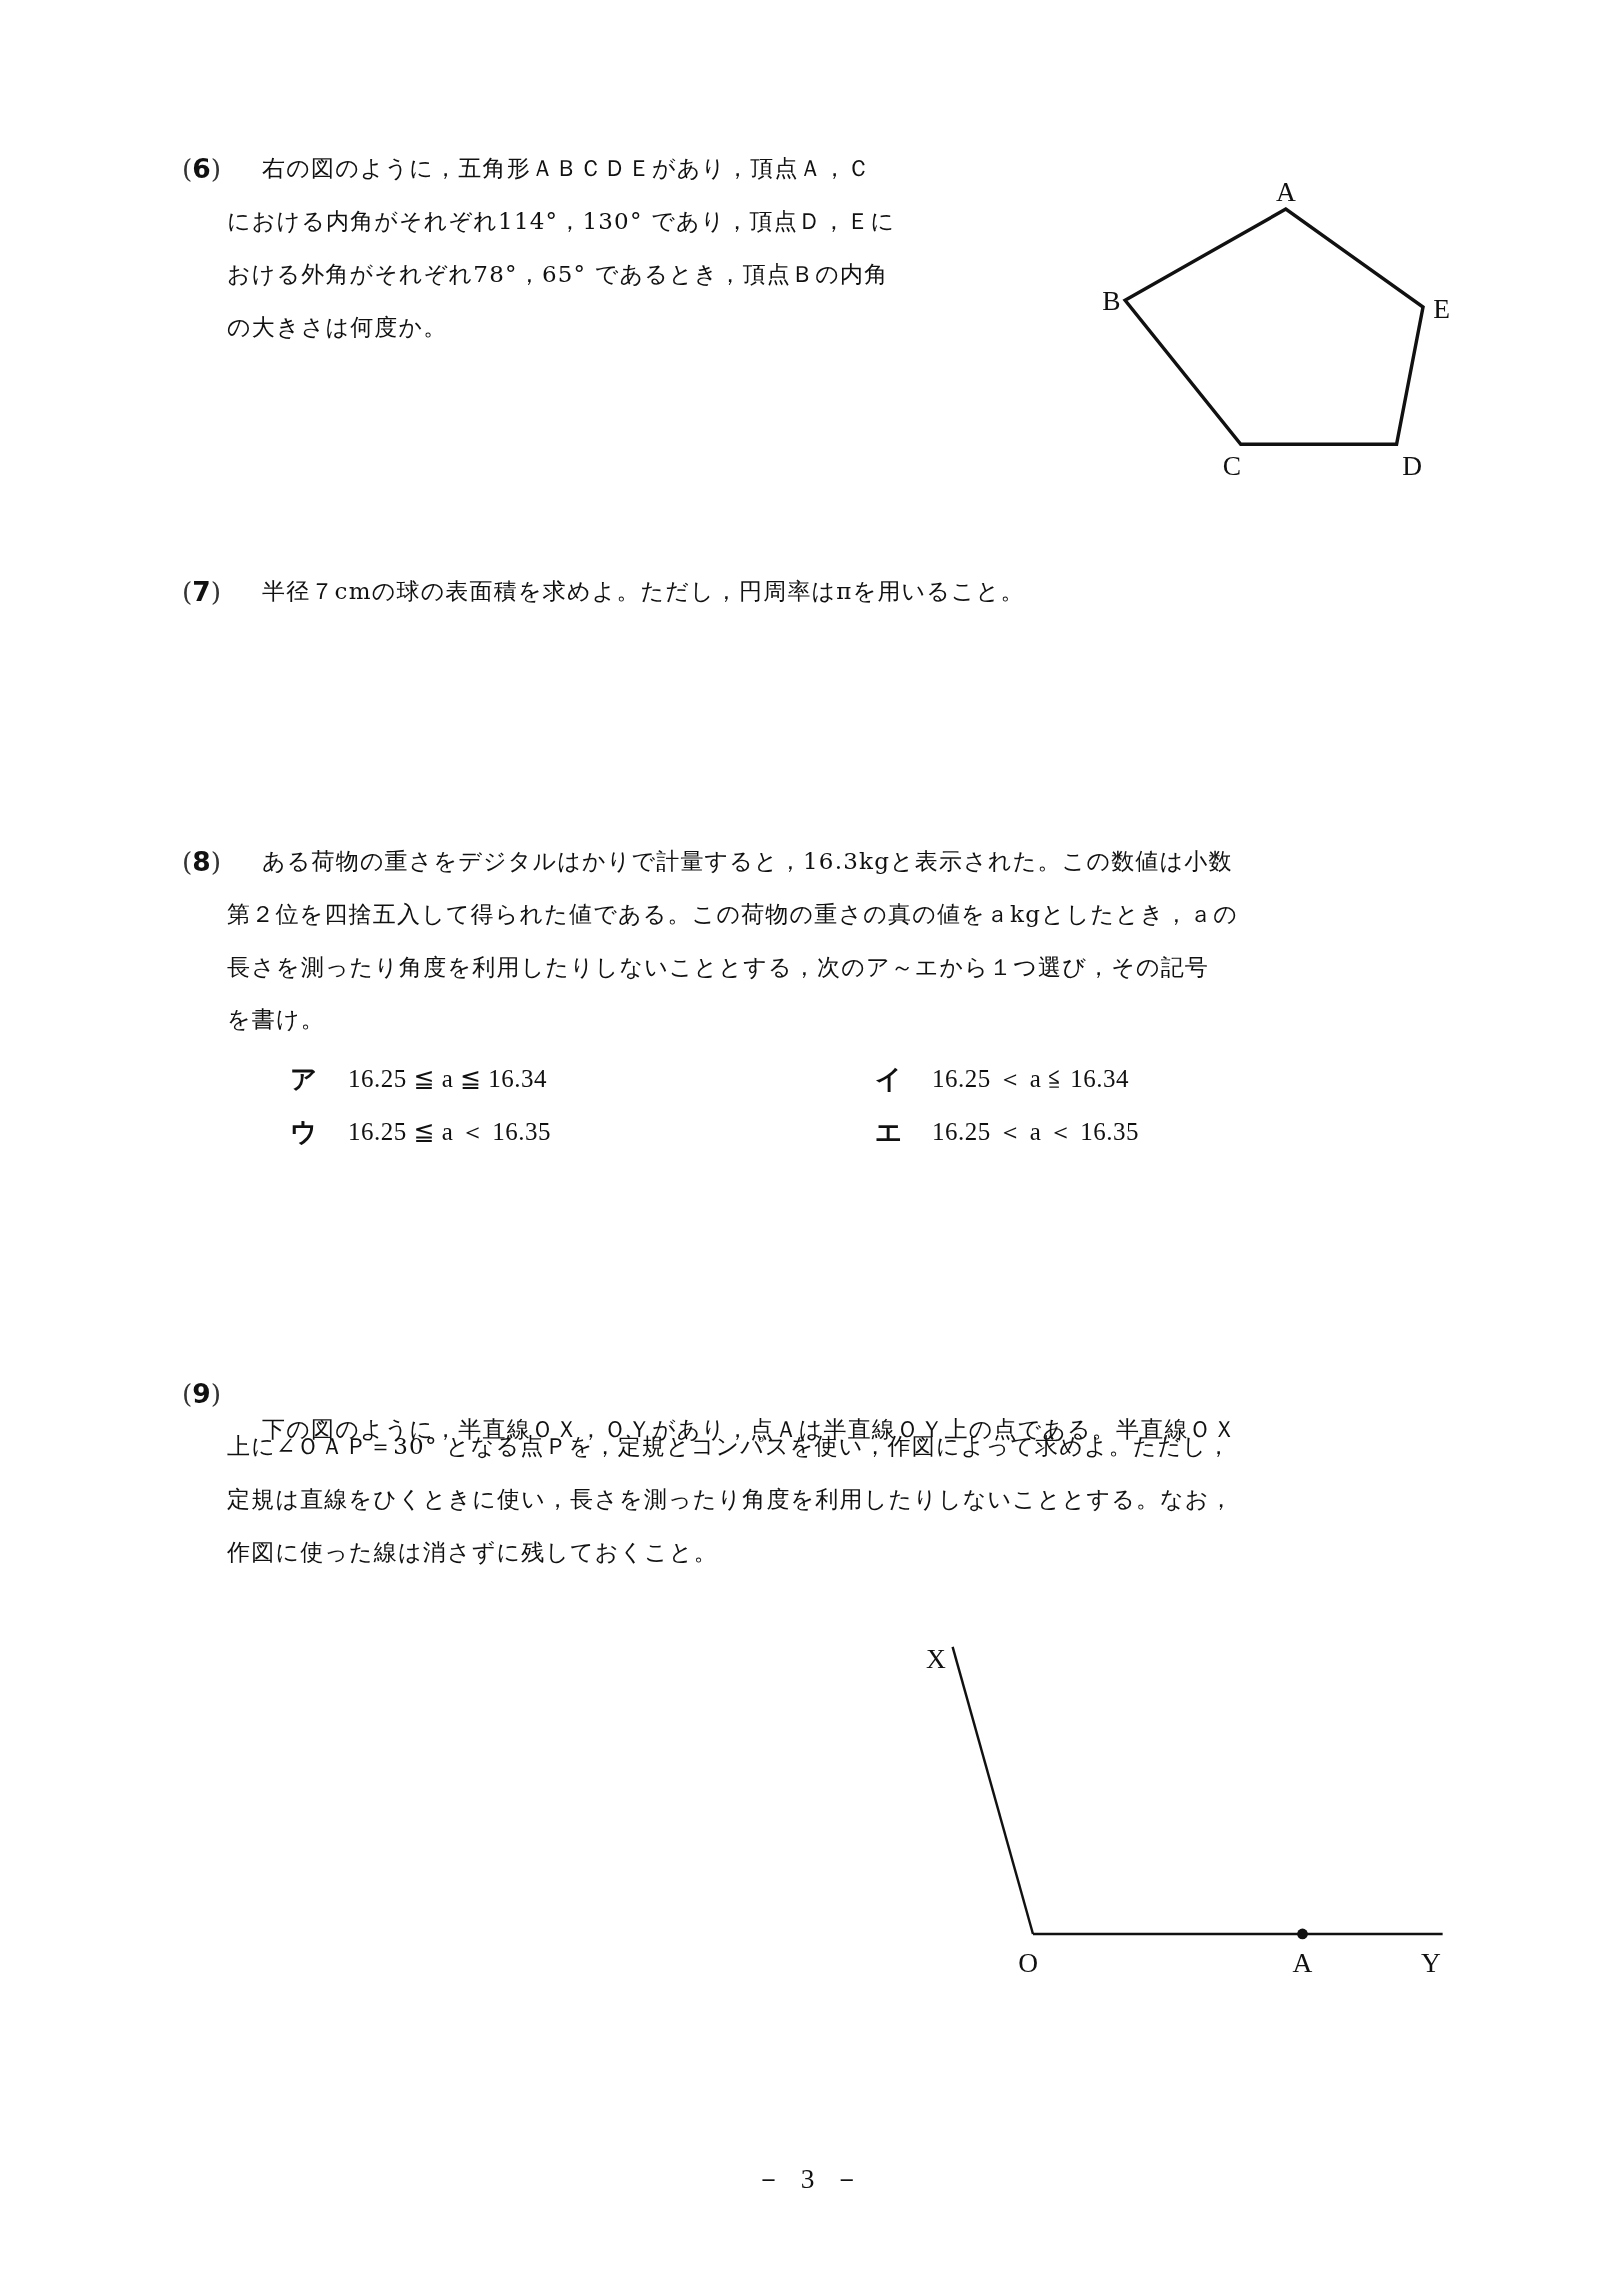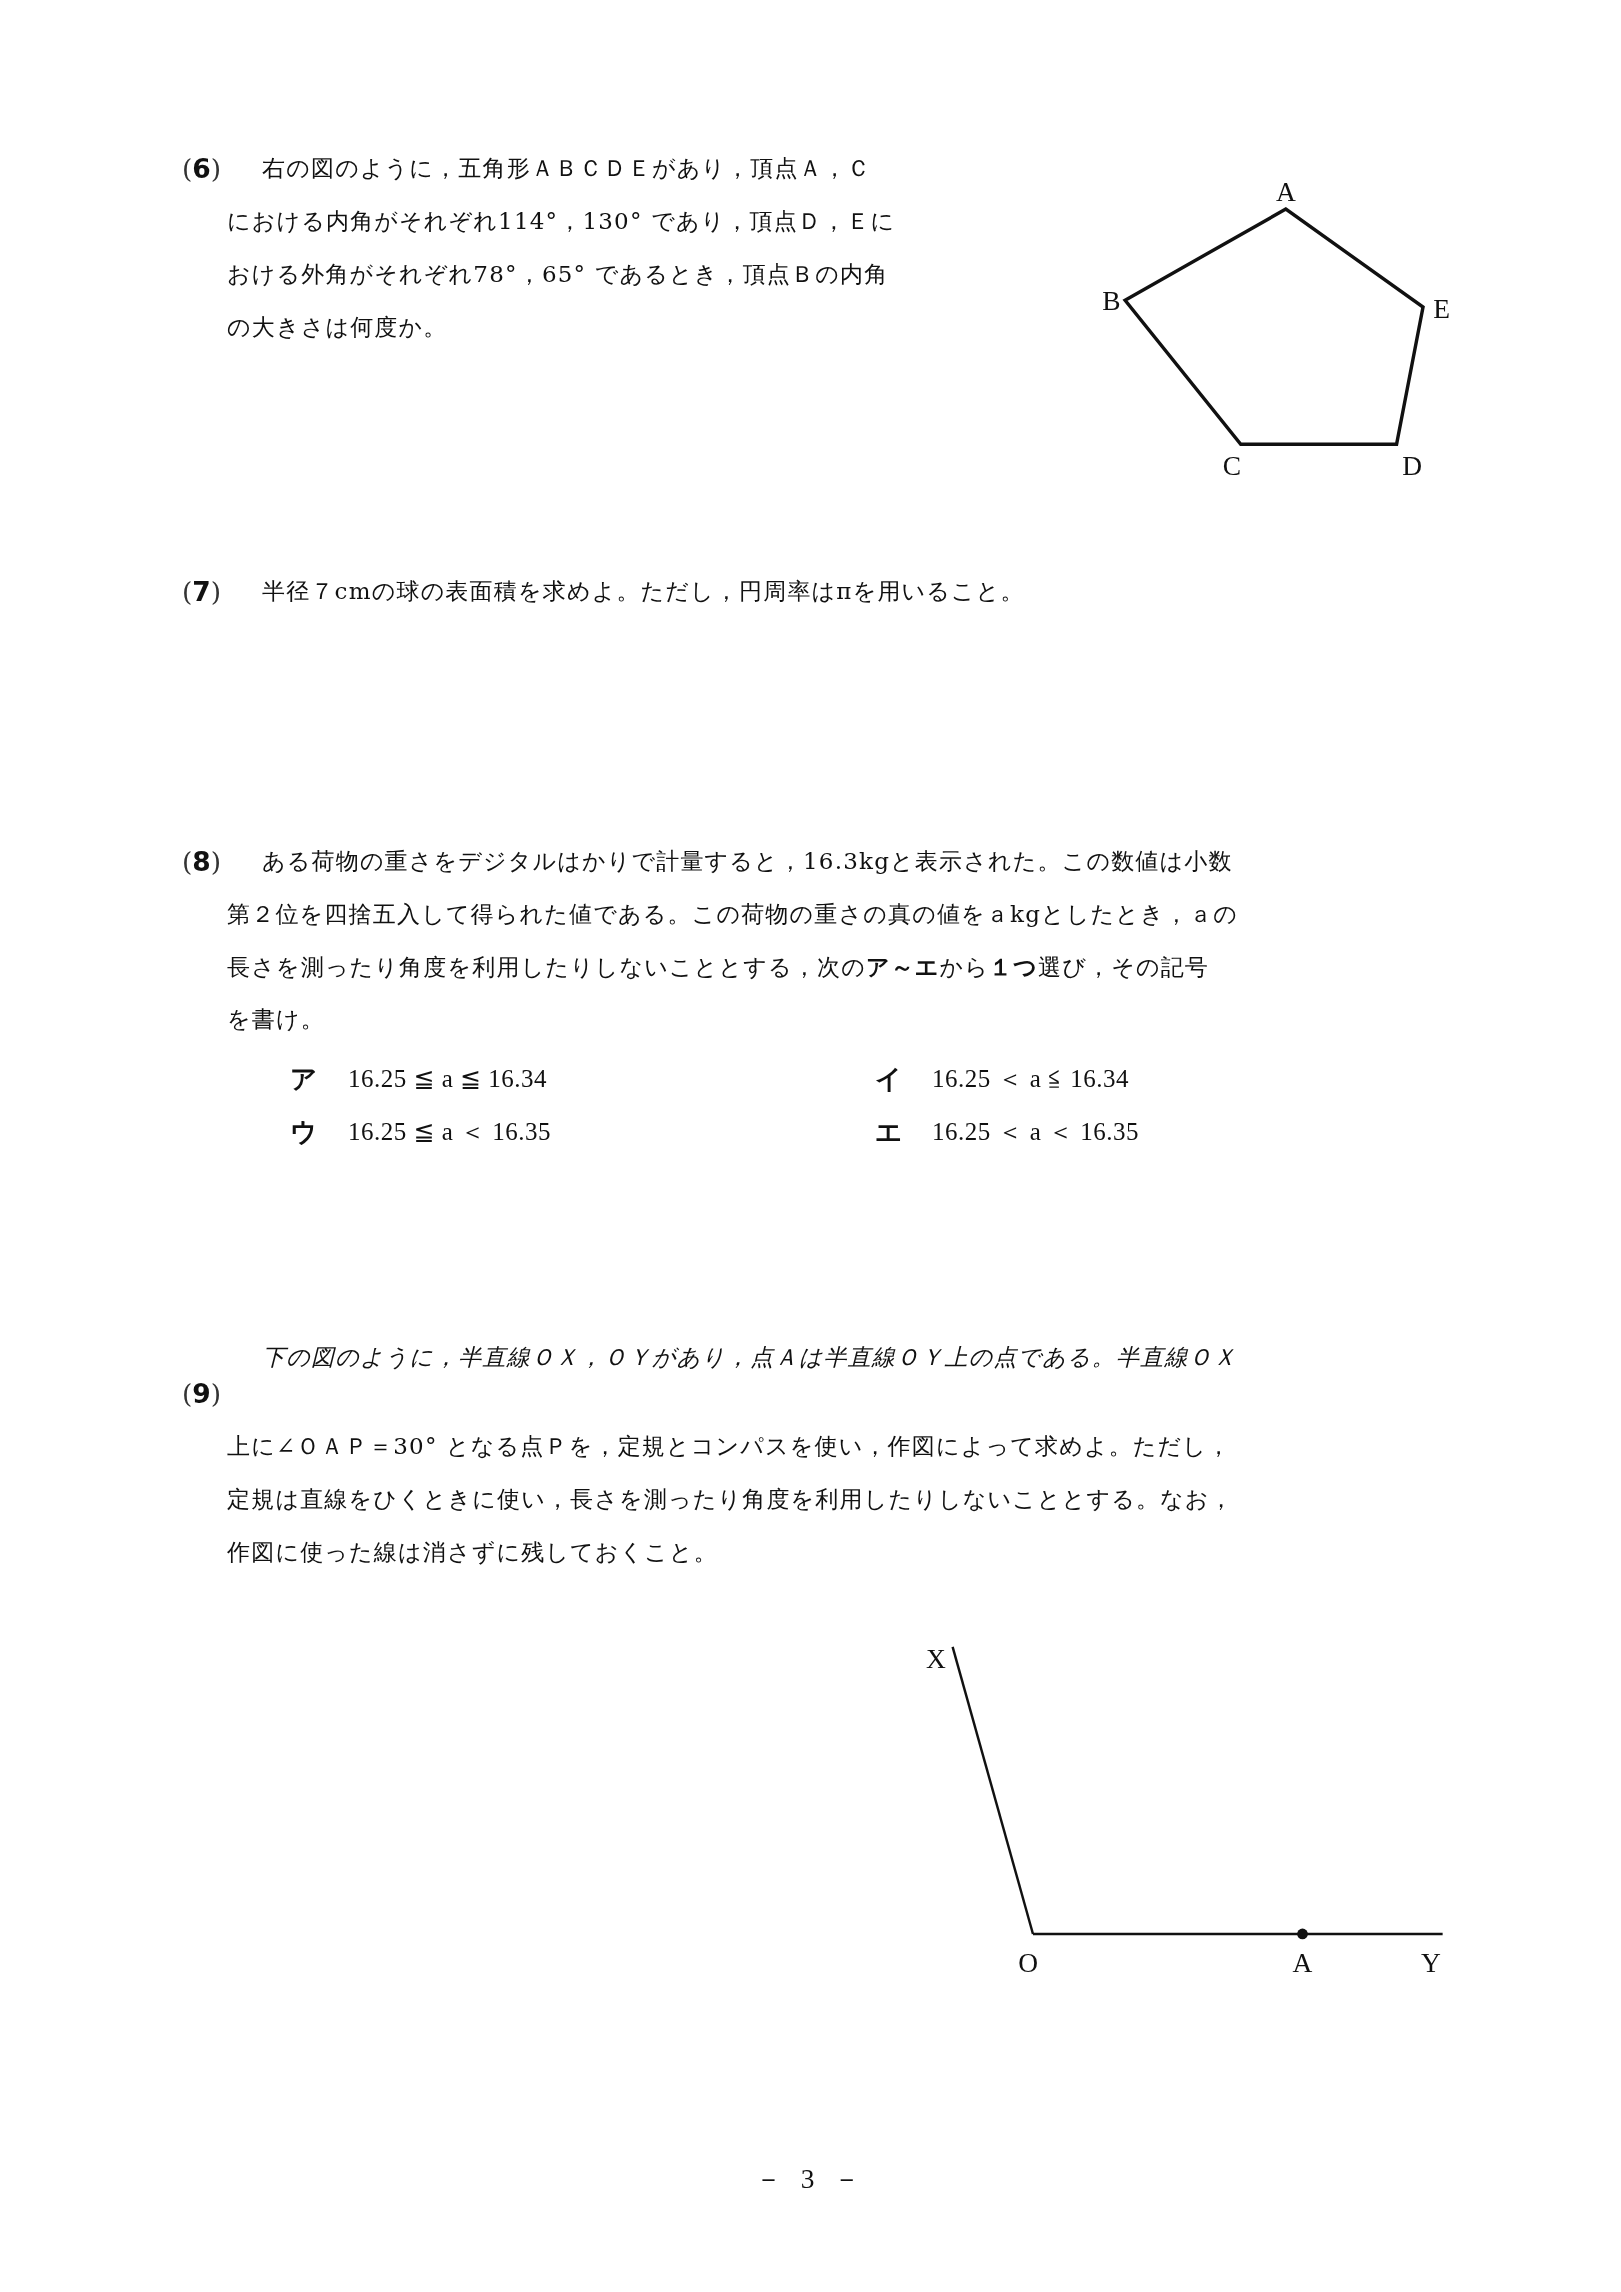--- a/index.html
+++ b/index.html
@@ -35,21 +35,21 @@
       font-size: 23px;
       line-height: 53px;
       height: 53px;
       white-space: nowrap;
       letter-spacing: 1.2px;
     }
     .first { left: 262px; }
     .cont { left: 227px; }
     .bold-kana {
       font-family: "DejaVu Sans", "Liberation Sans", sans-serif;
-      font-weight: bold;
+      font-weight: normal;
     }
     .choice-label {
       position: absolute;
       font-family: "DejaVu Sans", "Liberation Sans", sans-serif;
       font-weight: bold;
       font-size: 26.5px;
       line-height: 53px;
       height: 53px;
     }
     .choice-value {
@@ -118,21 +118,21 @@
     <div class="choice-value" style="left:348px; top:1105px;">16.25 ≦ a ＜ 16.35</div>
   </div>
   <div>
     <div class="choice-label" style="left:875px; top:1105px;">エ</div>
     <div class="choice-value" style="left:932px; top:1105px;">16.25 ＜ a ＜ 16.35</div>
   </div>
 </div>
 
 <div>
   <div class="q-num" style="top:1367px;"><span class="paren">(</span><span>9</span><span class="paren">)</span></div>
-  <div class="line first" style="top:1331px;font-style:italic;">下の図のように，半直線ＯＸ，ＯＹがあり，点Ａは半直線ＯＹ上の点である。半直線ＯＸ</div>
+  <div class="line first" style="top:1403px;">下の図のように，半直線ＯＸ，ＯＹがあり，点Ａは半直線ＯＹ上の点である。半直線ＯＸ</div>
   <div class="line cont" style="top:1420px;">上に∠ＯＡＰ＝30° となる点Ｐを，定規とコンパスを使い，作図によって求めよ。ただし，</div>
   <div class="line cont" style="top:1473px;">定規は直線をひくときに使い，長さを測ったり角度を利用したりしないこととする。なお，</div>
   <div class="line cont" style="top:1526px;">作図に使った線は消さずに残しておくこと。</div>
 </div>
 
 <svg class="fig" width="1621" height="2293" viewBox="0 0 1654 2339">
 
   <g>
     <polygon points="1312,213 1148,306 1266,453 1425,453 1452,313" fill="none" stroke="#111" stroke-width="3.5" stroke-linejoin="miter"></polygon>
     <text x="1312" y="205" text-anchor="middle">A</text>

